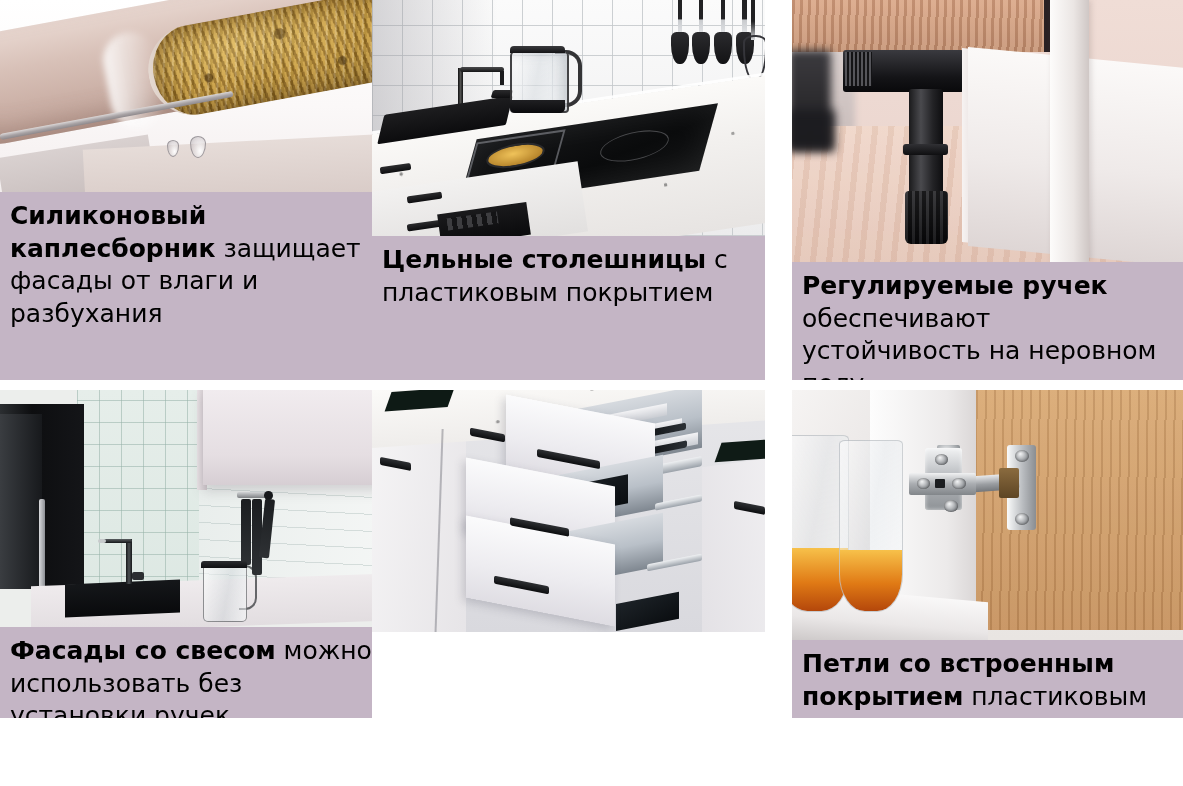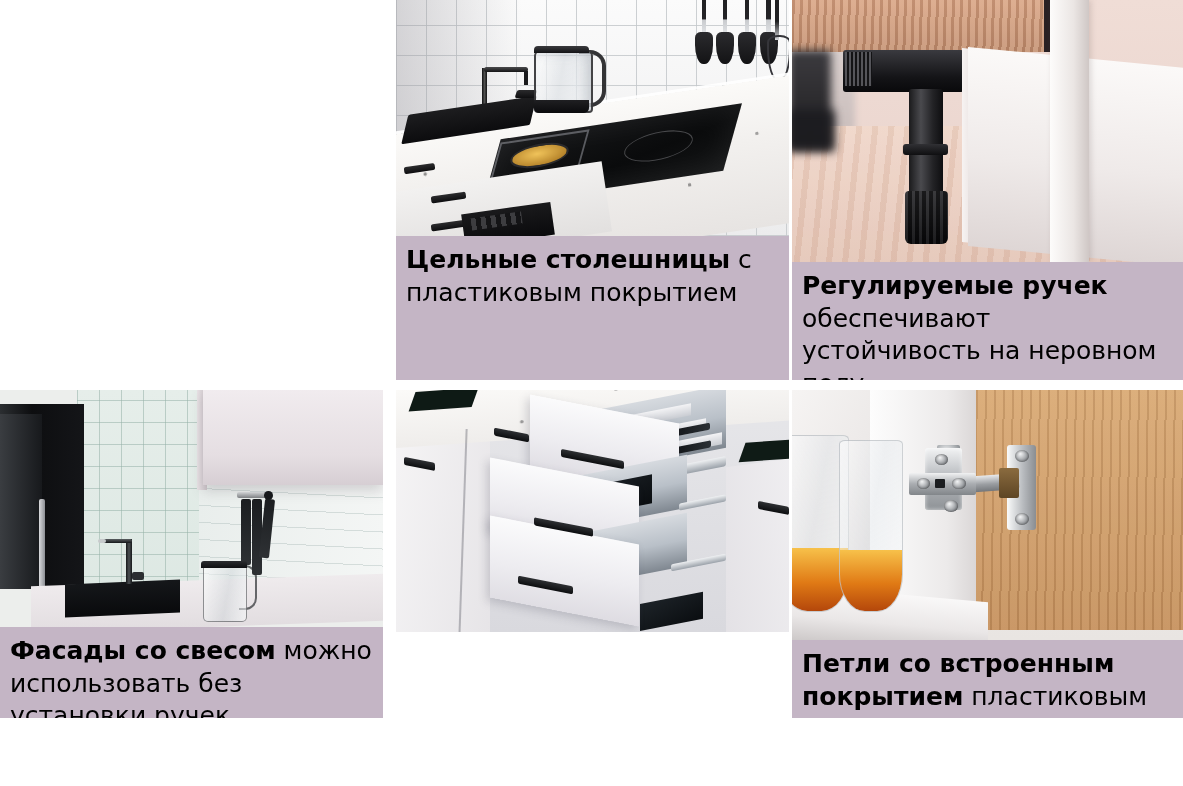--- a/index.html
+++ b/index.html
@@ -23,21 +23,21 @@
   }
 
   .cell {
     position: absolute;
     overflow: hidden;
     background: #ffffff;
   }
 
   
   .c0 { left: 0px;   width: 383px; }
-  .c1 { left: 396px; width: 393px; }
+  .c1 { left: 372px; width: 393px; }
   .c2 { left: 792px; width: 391px; }
   .r0 { top: 0px;   height: 380px; }
   .r1 { top: 390px; height: 328px; }
 
   .photo {
     position: absolute;
     left: 0; right: 0; top: 0;
     overflow: hidden;
   }
 
@@ -711,20 +711,35 @@
     position: absolute; left: 36.5%; top: 35.5%; width: 2.6%; height: 3.6%;
     background: #1b1d20;
     border-radius: 1px;
   }
 </style>
 </head>
 <body>
 
 <div class="grid">
 
+  <div class="cell c0 r0">
+    <div class="photo p-counter" style="height:192px">
+      <div class="ct-slab"></div>
+      <div class="ct-core"></div>
+      <div class="ct-edge-light"></div>
+      <div class="ct-apron2"></div>
+      <div class="ct-apron"></div>
+      <div class="ct-rail"></div>
+      <div class="ct-drop d1"></div>
+      <div class="ct-drop d2"></div>
+    </div>
+    <div class="caption" style="top:192px">
+      <span class="lead">Силиконовый каплесборник</span><span> защищает фасады от влаги и разбухания</span>
+    </div>
+  </div>
 
   <div class="cell c1 r0">
     <div class="photo p-kitchen" style="height:236px">
       <div class="k-wall"></div>
       <div class="k-wall-shade"></div>
       <div class="k-util u1">
           <span class="stem"></span>
           <span class="head"></span>
         </div>
       <div class="k-util u2">

